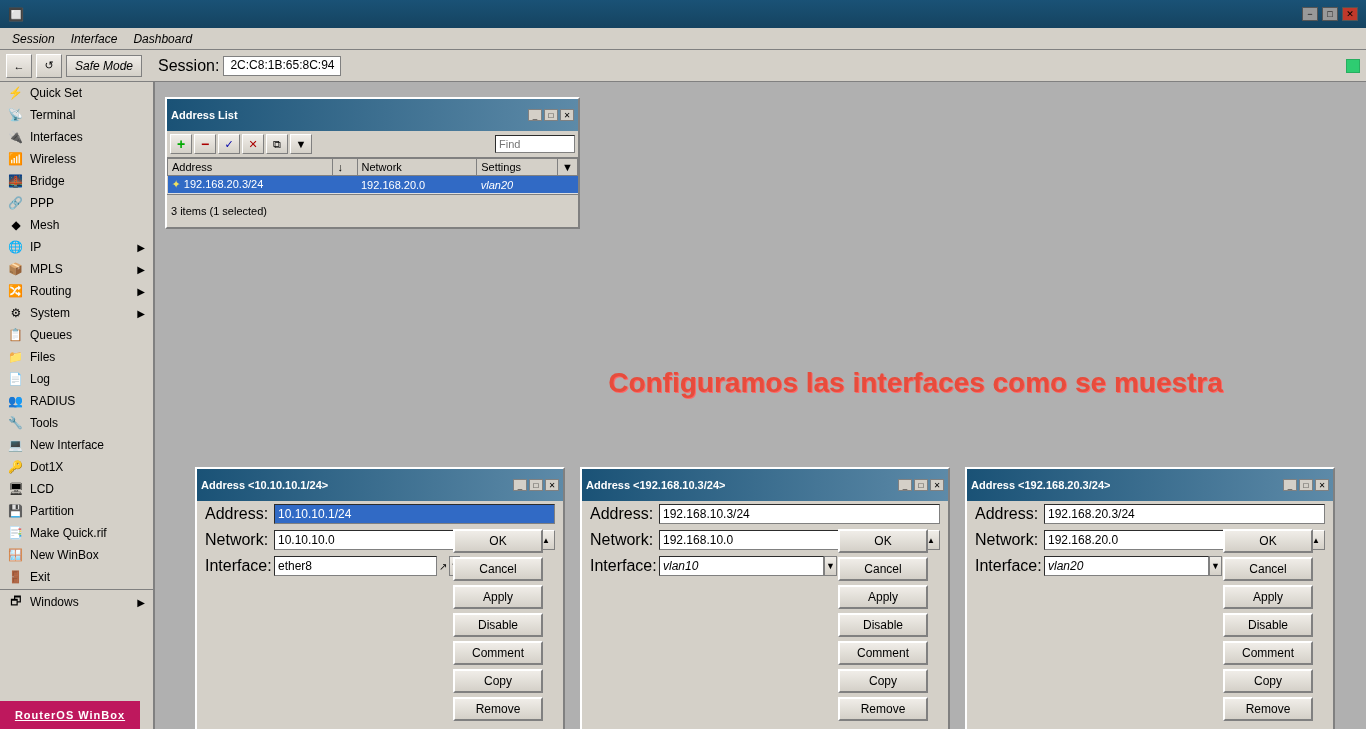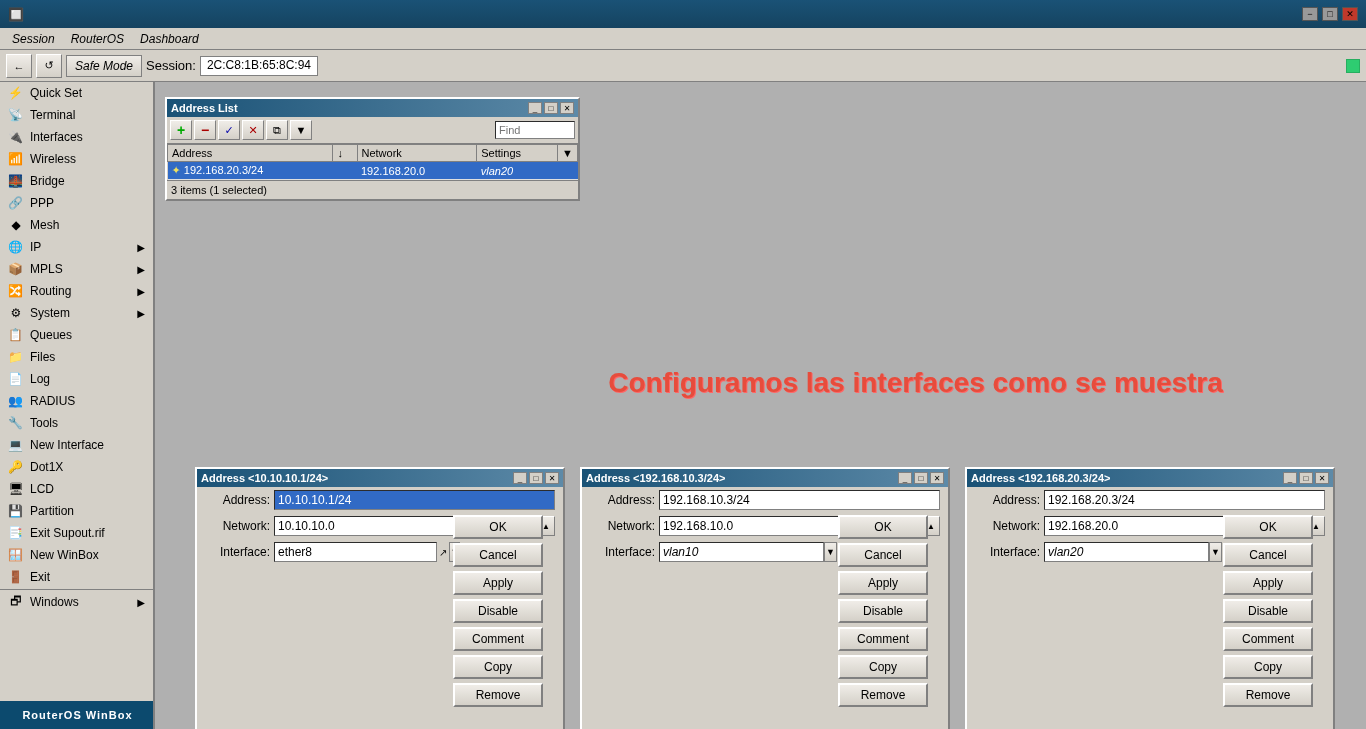--- a/index.html
+++ b/index.html
@@ -74,21 +74,21 @@
     }
     #safe-mode-btn {
       background: linear-gradient(to bottom, #f0ede8, #d4d0c8);
       border: 1px solid #808080;
       padding: 2px 8px;
       cursor: pointer;
       font-size: 12px;
       height: 22px;
       font-style: italic;
     }
-    #session-label { font-size: 13px; margin-left: 0; }
+    #session-label { font-size: 16px; margin-left: 12px; }
     #session-value {
       background: white;
       border: 1px solid #808080;
       padding: 1px 6px;
       font-size: 12px;
       height: 20px;
     }
     #status-light {
       width: 14px; height: 14px;
       background: #2ecc71;
@@ -142,21 +142,21 @@
     .win-box {
       position: absolute;
       background: #d4d0c8;
       border: 2px solid #808080;
       border-top: 2px solid #fff;
       border-left: 2px solid #fff;
     }
     .win-title-bar {
       background: linear-gradient(to right, #1a5276, #5d8aa8);
       color: white;
-      height: 18px;
+      height: 32px;
       display: flex;
       align-items: center;
       justify-content: space-between;
       padding: 0 4px;
       font-size: 11px;
       font-weight: bold;
     }
     .win-controls { display: flex; gap: 2px; }
     .win-ctrl-btn {
       width: 14px; height: 12px;
@@ -213,35 +213,35 @@
       text-align: left;
       font-weight: normal;
     }
     .addr-table td {
       padding: 2px 4px;
       border-bottom: 1px solid #e0e0e0;
     }
     .addr-row-selected { background: #316ac5; color: white; }
     .addr-row-selected td { color: white; }
     .addr-status {
-      padding: 3px 4px;
+      padding: 10px 4px;
       font-size: 11px;
       border-top: 1px solid #808080;
       background: #d4d0c8;
     }
     .form-row {
       display: flex;
       align-items: center;
       padding: 3px 8px;
       gap: 4px;
     }
     .form-label {
       width: 65px;
-      text-align: right;
-      font-size: 12px;
+      text-align: left;
+      font-size: 16px;
     }
     .form-input {
       flex: 1;
       height: 20px;
       border: 1px inset #808080;
       background: white;
       font-size: 12px;
       padding: 1px 3px;
     }
     .form-input.highlighted { background: #316ac5; color: white; }
@@ -319,28 +319,29 @@
       text-shadow: 1px 1px 0 #ff6666;
       pointer-events: none;
       z-index: 5;
     }
 
     
     #routeros-sidebar-label {
       position: absolute;
       bottom: 0;
       left: 0;
-      width: 155px;
-      background: #0c4a6e;
+      width: 140px;
+      background: #be185d;
       color: #fff;
       font-size: 11px;
       font-weight: bold;
       text-align: center;
       padding: 8px 0;
       letter-spacing: 1px;
+      text-decoration: underline;
     }
     .sidebar-section-divider {
       height: 1px;
       background: #808080;
       margin: 1px 0;
     }
   </style>
 </head>
 <body>
 
@@ -350,21 +351,21 @@
   </div>
   <div id="title-bar-controls">
     <button class="title-btn">−</button>
     <button class="title-btn">□</button>
     <button class="title-btn close">✕</button>
   </div>
 </div>
 
 <div id="menu-bar">
   <span class="menu-item">Session</span>
-  <span class="menu-item">RouterOS</span>
+  <span class="menu-item">Interface</span>
   <span class="menu-item">Dashboard</span>
 </div>
 
 <div id="toolbar">
   <button class="toolbar-btn">←</button>
   <button class="toolbar-btn">↺</button>
   <button id="safe-mode-btn">Safe Mode</button>
   <span id="session-label">Session:</span>
   <span id="session-value">2C:C8:1B:65:8C:94</span>
   <div id="status-light"></div>
@@ -452,21 +453,21 @@
     <div class="sidebar-item">
       <span class="sidebar-icon">🖥</span>
       <span>LCD</span>
     </div>
     <div class="sidebar-item">
       <span class="sidebar-icon">💾</span>
       <span>Partition</span>
     </div>
     <div class="sidebar-item">
       <span class="sidebar-icon">📑</span>
-      <span>Exit Supout.rif</span>
+      <span>Make Quick.rif</span>
     </div>
     <div class="sidebar-item">
       <span class="sidebar-icon">🪟</span>
       <span>New WinBox</span>
     </div>
     <div class="sidebar-item">
       <span class="sidebar-icon">🚪</span>
       <span>Exit</span>
     </div>
     <div class="sidebar-section-divider"></div>

